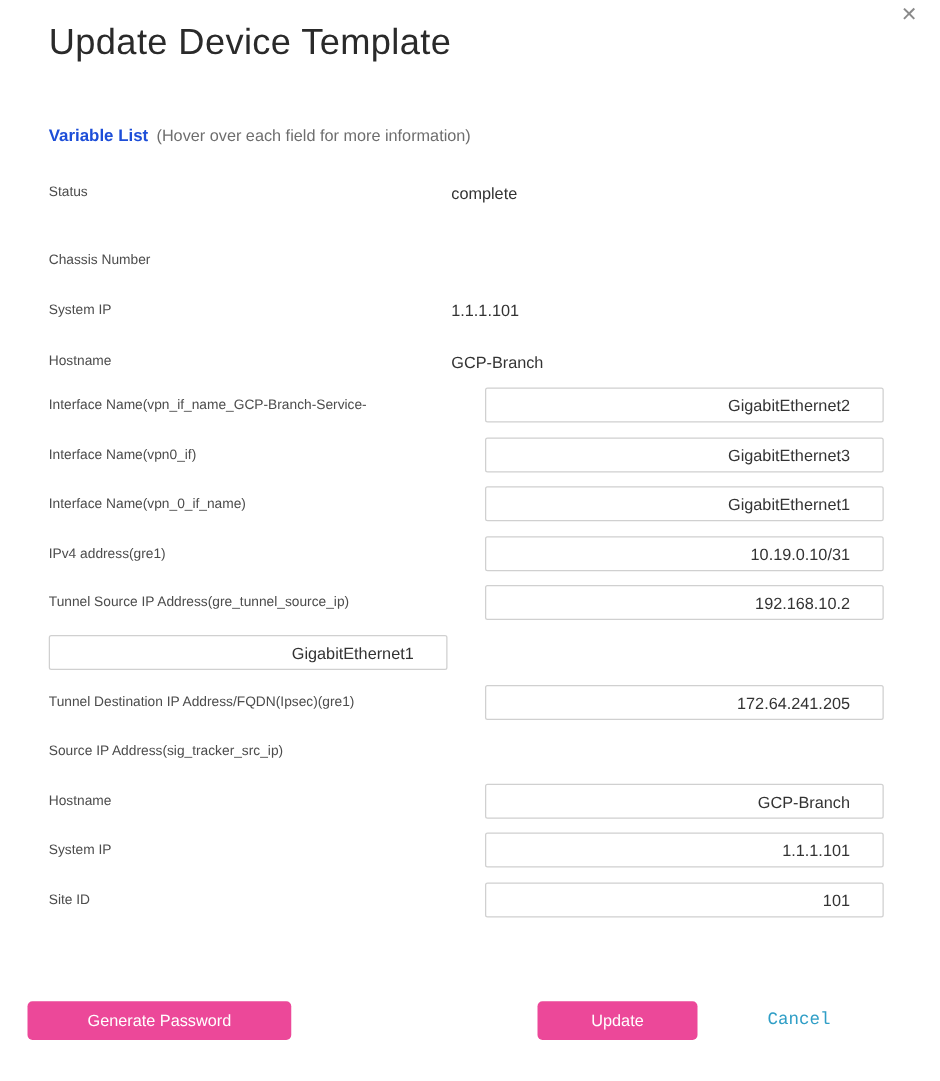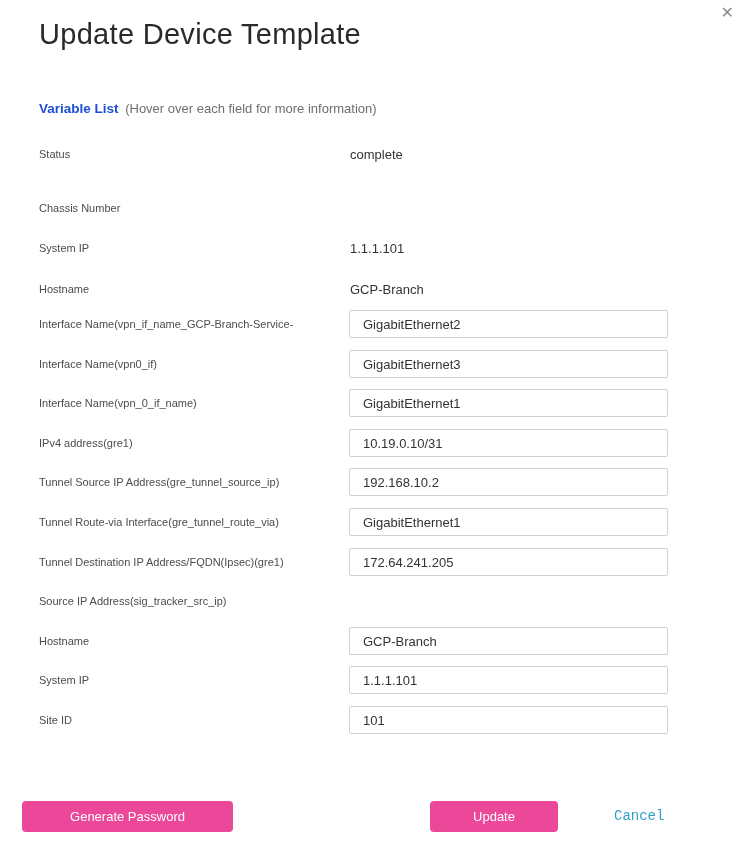--- a/index.html
+++ b/index.html
@@ -27,38 +27,39 @@
     position: absolute; left: 39px; top: 101px;
     font-size: 13px; white-space: nowrap;
   }
   .subtitle .heading { font-weight: bold; color: #1d4ed8; font-size: 13.5px; }
   .subtitle .note { color: #6e6e6e; margin-left: 3px; }
   .row {
     position: absolute; left: 39px; width: 680px;
     display: flex; align-items: center;
   }
   .row.static { height: 20px; }
-  .row.inputrow { height: 28px; }
+  .row.inputrow { height: 28px; gap: 39px; }
   .field-label {
     width: 310px; flex: 0 0 310px;
     font-size: 11px; color: #4c4c4c;
     white-space: nowrap; overflow: hidden;
   }
   .field-value {
-    margin-left: 1px;
+    margin-left: 12px;
     font-size: 13px; color: #333;
   }
   .field-input {
     width: 319px; height: 28px;
     border: 1px solid #d0d0d0; border-radius: 2px;
-    padding: 0 13px;
+    padding: 0 26px;
     font-size: 13px; color: #333;
     font-family: "Liberation Sans", sans-serif;
     background: #fff;
     outline: none;
+    text-align: right;
   }
   .btn {
     position: absolute;
     height: 31px;
     background: #ec4899; color: #ffffff;
     border: none; border-radius: 4px;
     font-size: 13px;
     font-family: "Liberation Sans", sans-serif;
     cursor: pointer;
   }
@@ -114,21 +115,20 @@
 </div>
 <div class="row inputrow" style="top:429px">
   <div class="field-label">IPv4 address(gre1)</div>
   <input class="field-input" type="text" value="10.19.0.10/31" style="">
 </div>
 <div class="row inputrow" style="top:468px">
   <div class="field-label">Tunnel Source IP Address(gre_tunnel_source_ip)</div>
   <input class="field-input" type="text" value="192.168.10.2" style="">
 </div>
 <div class="row inputrow" style="top:508px">
-  <div class="field-label">Tunnel Route-via Interface(gre_tunnel_route_via)</div>
   <input class="field-input" type="text" value="GigabitEthernet1" style="">
 </div>
 <div class="row inputrow" style="top:548px">
   <div class="field-label">Tunnel Destination IP Address/FQDN(Ipsec)(gre1)</div>
   <input class="field-input" type="text" value="172.64.241.205" style="">
 </div>
 <div class="row inputrow" style="top:587px">
   <div class="field-label">Source IP Address(sig_tracker_src_ip)</div>
 </div>
 <div class="row inputrow" style="top:627px">

